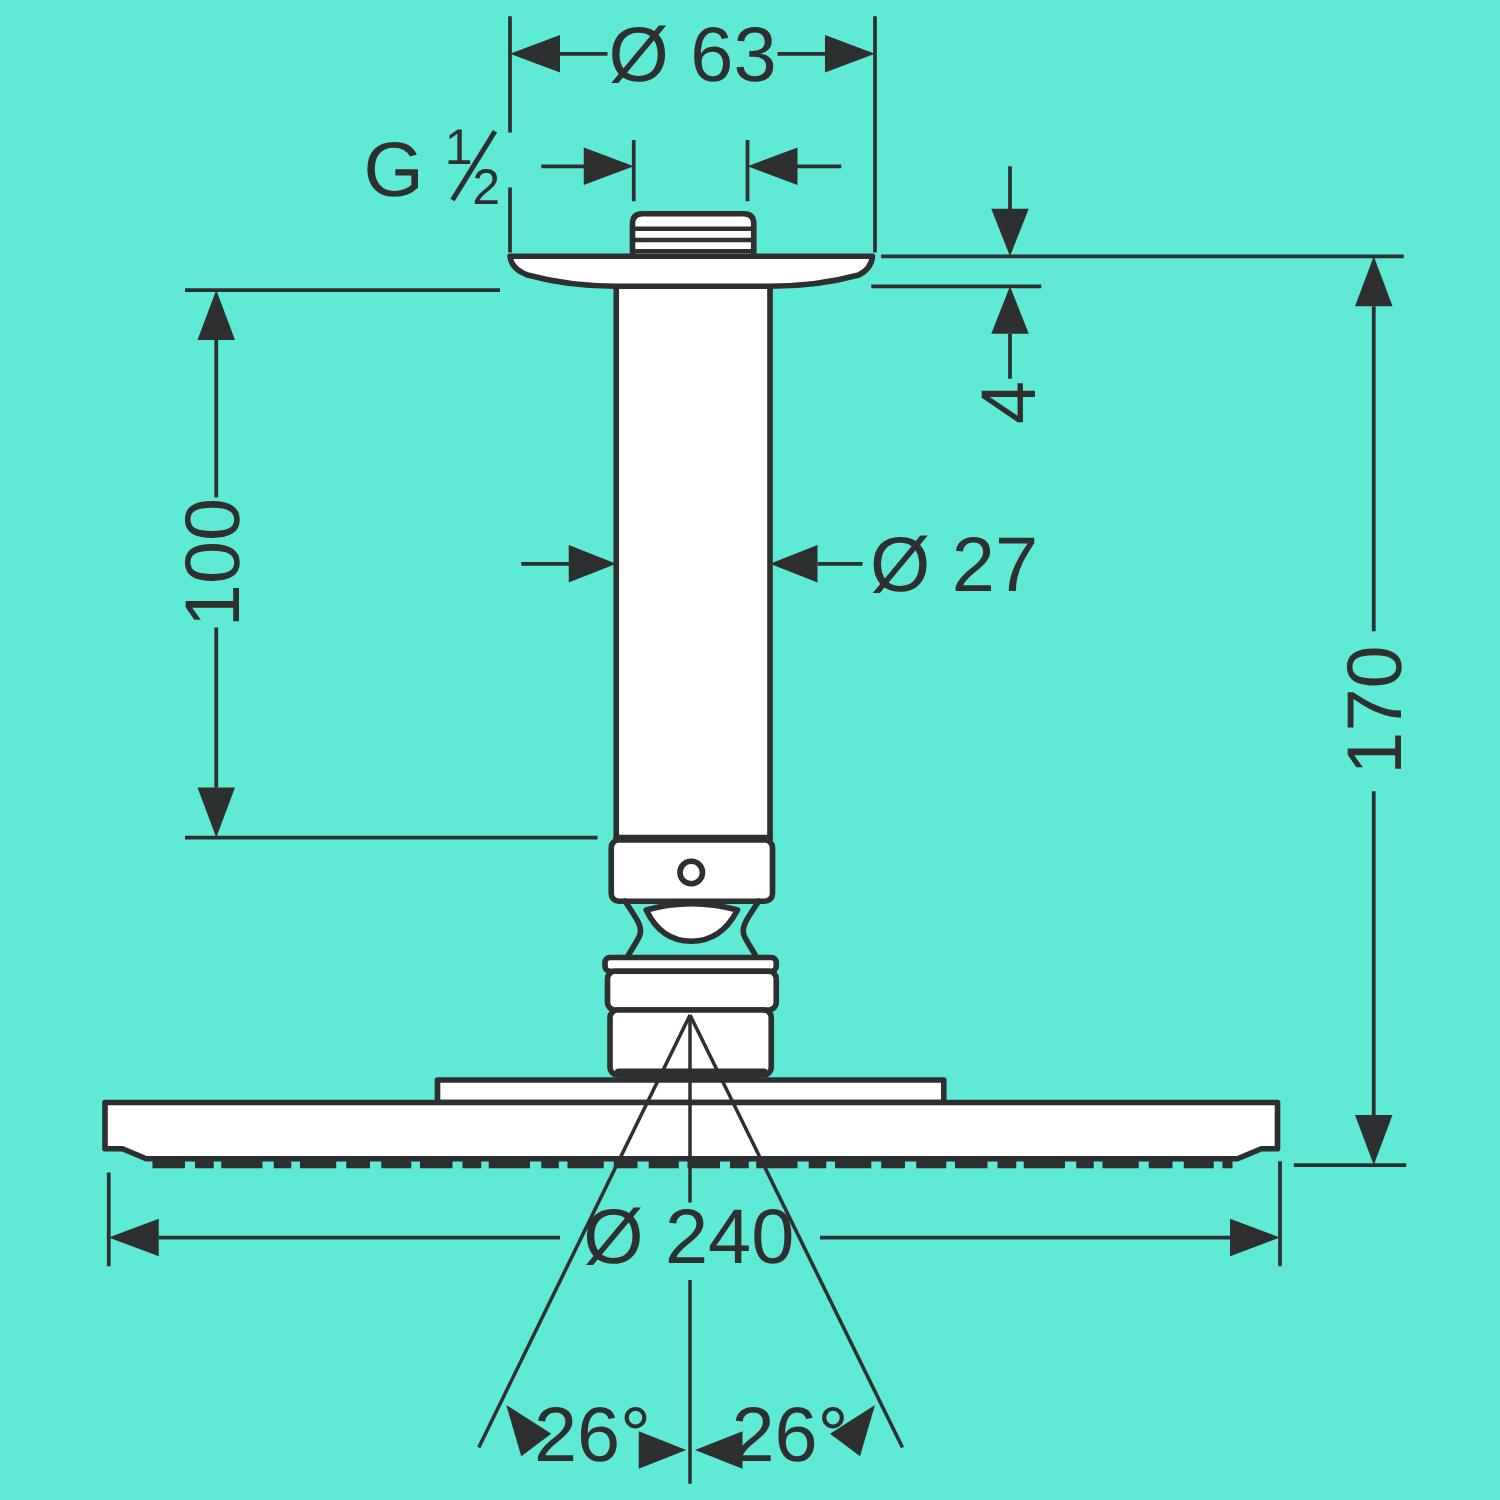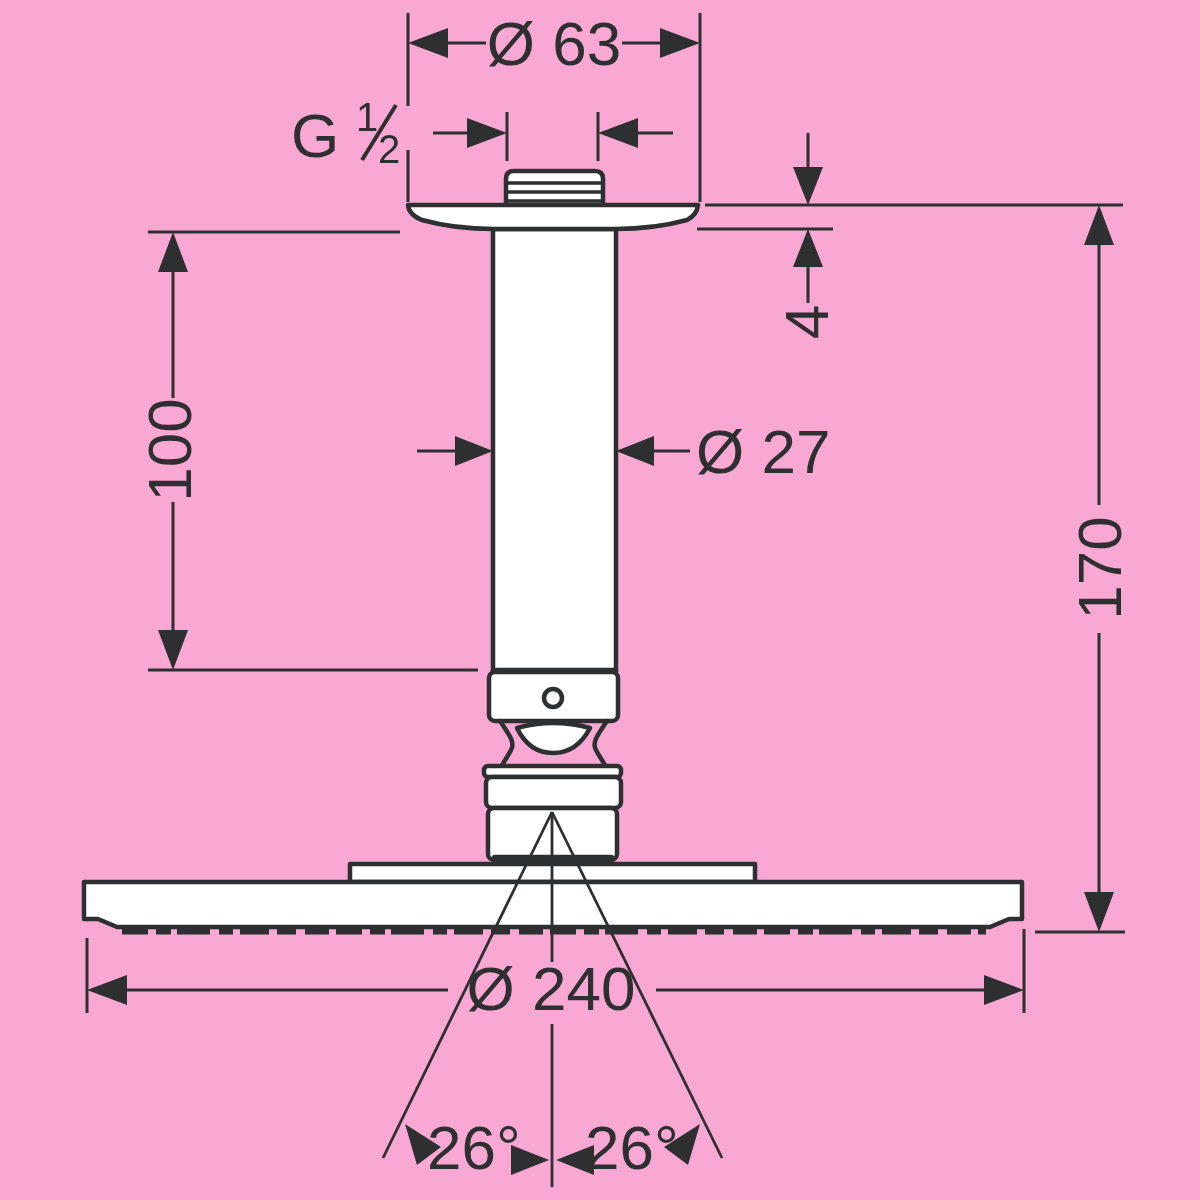--- a/index.html
+++ b/index.html
@@ -1,16 +1,16 @@
 <!DOCTYPE html>
 <html><head>
 <meta charset="utf-8">
 <style>
   html,body{margin:0;padding:0;background:#ffffff;}
-  #stage{position:relative;width:1200px;height:1200px;background:#f9a8d4;overflow:hidden;}
+  #stage{position:relative;width:1200px;height:1200px;background:#5eead4;overflow:hidden;}
   svg{display:block;}
   .outline{fill:#ffffff;stroke:#2e2f31;stroke-width:4.5;stroke-linejoin:round;}
   .outline-nf{fill:none;stroke:#2e2f31;stroke-width:4.5;stroke-linejoin:round;stroke-linecap:round;}
   .thin{fill:none;stroke:#2e2f31;stroke-width:3.5;}
   .dimline{fill:none;stroke:#2e2f31;stroke-width:3;}
   .spray{fill:none;stroke:#2e2f31;stroke-width:2.8;}
   .thick{fill:none;stroke:#2e2f31;stroke-width:6.5;stroke-linecap:round;}
   .nozzles{fill:none;stroke:#2e2f31;stroke-width:9;}
   .arrow{fill:#2e2f31;stroke:none;}
   text{font-family:"Liberation Sans","DejaVu Sans",sans-serif;fill:#2e2f31;}

